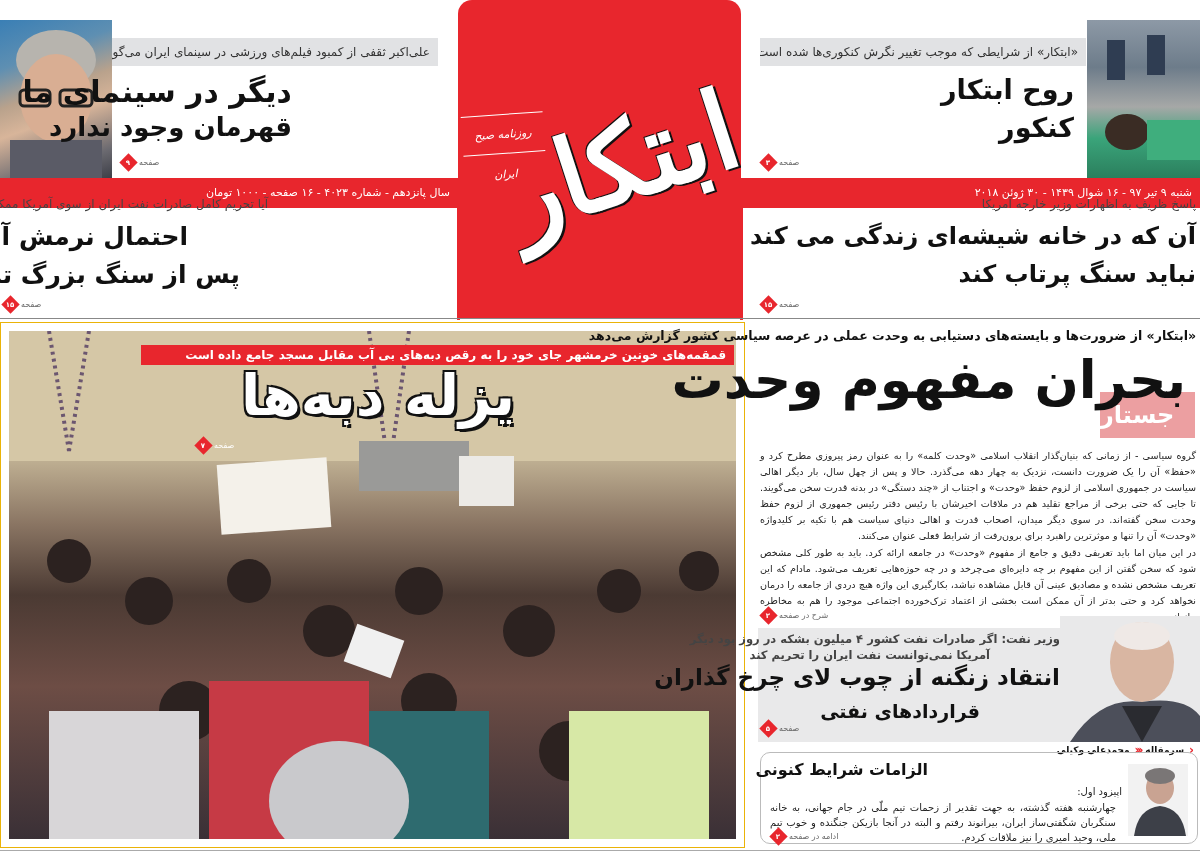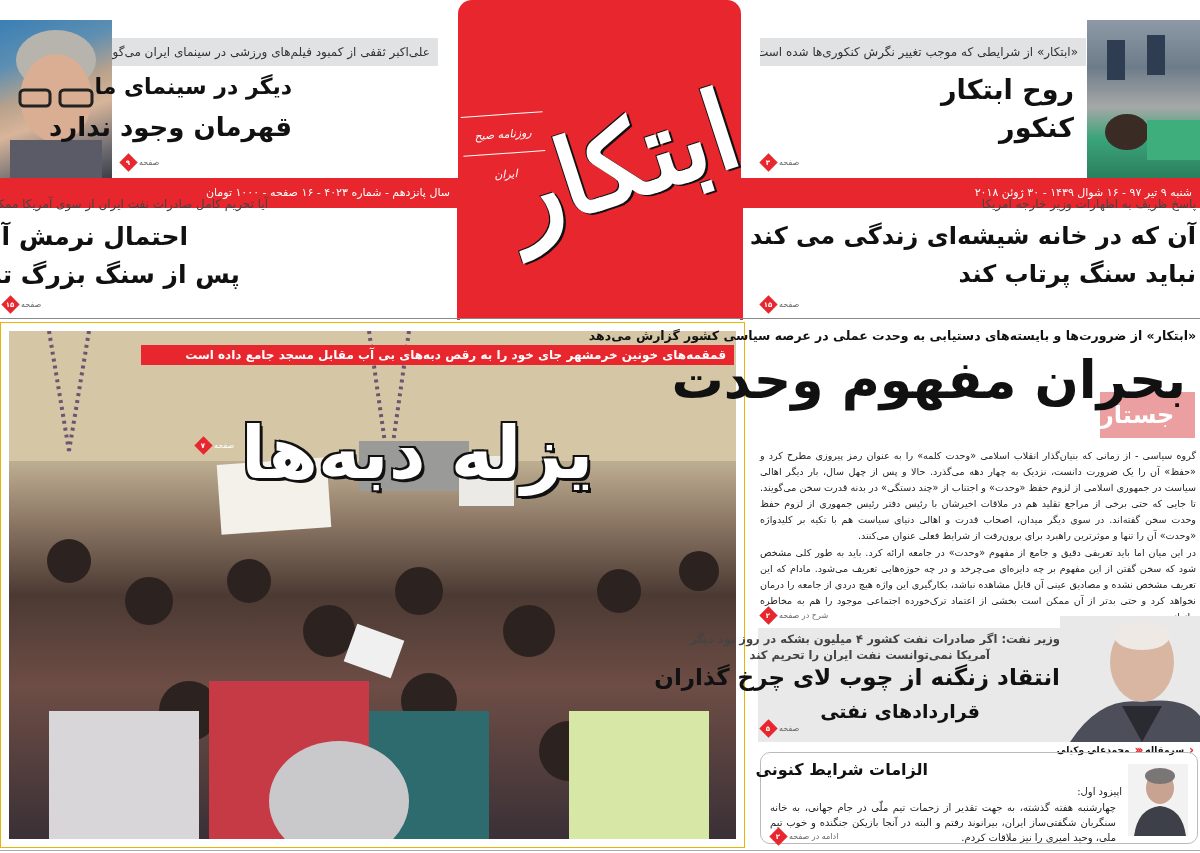--- a/index.html
+++ b/index.html
@@ -24,21 +24,21 @@
 <div class="abs photo" style="left:0;top:20px;width:112px;height:158px;background:linear-gradient(160deg,#3a7fb5 0%,#5e8fb2 25%,#b9a28c 45%,#d8b59a 60%,#6b6a70 85%,#3d3f48 100%);">
   <svg width="112" height="158">
     <ellipse cx="56" cy="40" rx="40" ry="30" fill="#b7b4ae"></ellipse>
     <ellipse cx="56" cy="78" rx="36" ry="44" fill="#d9ae93"></ellipse>
     <rect x="20" y="70" width="30" height="16" rx="4" fill="none" stroke="#222" stroke-width="3"></rect>
     <rect x="60" y="70" width="32" height="16" rx="4" fill="none" stroke="#222" stroke-width="3"></rect>
     <rect x="10" y="120" width="92" height="38" fill="#5a5b66"></rect>
   </svg>
 </div>
 <div class="abs gray-strip" style="right:762px;top:38px;width:326px;">علی‌اکبر ثقفی از کمبود فیلم‌های ورزشی در سینمای ایران می‌گوید</div>
-<div class="abs headline" style="right:908px;top:74px;font-size:22px;">دیگر در سینمای ما</div>
+<div class="abs headline" style="right:908px;top:74px;font-size:30px;">دیگر در سینمای ما</div>
 <div class="abs headline" style="right:908px;top:112px;font-size:26px;">قهرمان وجود ندارد</div>
 <div class="abs pageref" style="left:122px;top:156px;">
   <span>صفحه</span>
   <span class="diamond">
       <span>۹</span>
     </span>
 </div>
 
 <div class="abs photo" style="left:1087px;top:20px;width:113px;height:158px;background:linear-gradient(180deg,#8d99a6 0%,#6d7c8a 30%,#a6a8a7 55%,#3aa47a 75%,#2b7f5d 100%);">
   <svg width="113" height="158">
@@ -116,21 +116,21 @@
       </g>
       <rect x="200" y="350" width="160" height="158" fill="#c63a45"></rect>
       <rect x="360" y="380" width="120" height="128" fill="#2e6b6f"></rect>
       <rect x="560" y="380" width="140" height="128" fill="#d7e8a6"></rect>
       <rect x="40" y="380" width="150" height="128" fill="#d8d6d8"></rect>
       <ellipse cx="330" cy="470" rx="70" ry="60" fill="#c9c9cc"></ellipse>
       <rect x="340" y="300" width="50" height="40" fill="#f0f0f0" transform="rotate(20 365 320)"></rect>
     </svg>
   </div>
   <div class="abs" style="left:140px;top:22px;width:593px;background:#e8262d;color:#fff;font-size:12px;font-weight:bold;line-height:20px;padding:0 8px;white-space:nowrap;">قمقمه‌های خونین خرمشهر جای خود را به رقص دبه‌های بی آب مقابل مسجد جامع داده است</div>
-  <div class="abs headline" style="left:240px;top:40px;font-size:72px;color:#fff;text-shadow:3px 3px 0 #111,-2px -2px 0 #111,2px -2px 0 #111,-2px 2px 0 #111;margin-top:48px;">یزله دبه‌ها</div>
+  <div class="abs headline" style="left:240px;top:40px;font-size:56px;color:#fff;text-shadow:3px 3px 0 #111,-2px -2px 0 #111,2px -2px 0 #111,-2px 2px 0 #111;">یزله دبه‌ها</div>
   <div class="abs pageref" style="left:196px;top:116px;color:#fff;">
     <span>صفحه</span>
     <span class="diamond">
         <span>۷</span>
       </span>
   </div>
 </div>
 
 <div class="abs" style="right:4px;top:328px;font-size:12.5px;font-weight:bold;white-space:nowrap;">«ابتکار» از ضرورت‌ها و بایسته‌های دستیابی به وحدت عملی در عرصه سیاسی کشور گزارش می‌دهد</div>
 <div class="abs" style="left:1100px;top:392px;width:95px;height:46px;background:#e98f91;color:#fff;font-size:24px;font-weight:bold;line-height:46px;text-align:left;opacity:0.85;">جستار</div>

